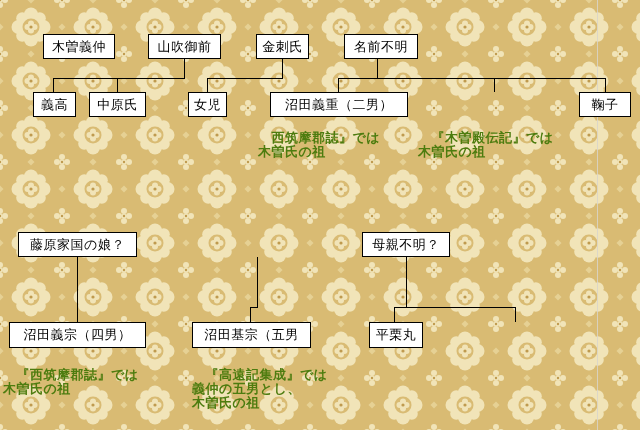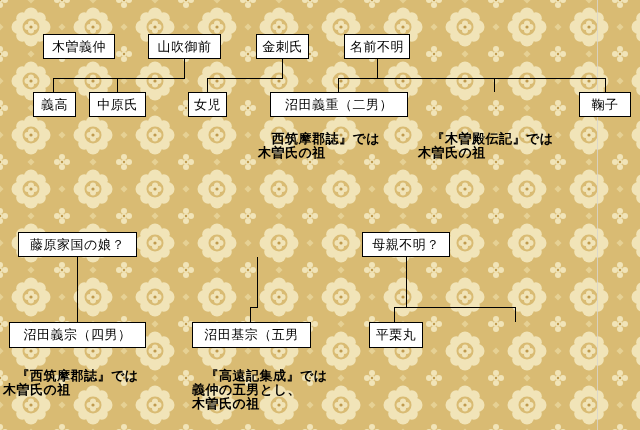--- a/index.html
+++ b/index.html
@@ -1,20 +1,20 @@
 <!DOCTYPE html>
 <html><head>
 <meta charset="utf-8">
 <style>
   html,body{margin:0;padding:0;}
   .stage{
     position:relative;
     width:640px;height:430px;
     overflow:hidden;
-    font-family:Liberation Sans, sans-serif;
+    font-family:Liberation Mono, monospace;
   }
   .bg{position:absolute;left:0;top:0;}
   .seam{
     position:absolute;top:0;left:597px;width:1px;height:430px;
     background:#d8d5ca;opacity:.85;
   }
   .box{
     position:absolute;
     height:25px;
     box-sizing:border-box;
@@ -23,21 +23,21 @@
     display:flex;align-items:center;justify-content:center;
     font-size:13px;color:#000;
     white-space:nowrap;
     letter-spacing:.5px;
   }
   .line{position:absolute;background:#000000;}
   .note{
     position:absolute;
     font-weight:bold;
     font-size:13px;line-height:14px;
-    color:#000000;
+    color:#4d7c0f;
     white-space:pre-line;
     letter-spacing:.5px;
   }
 </style>
 </head>
 <body>
 
 <div class="stage">
 
   <svg class="bg" width="640" height="430" aria-hidden="true">
@@ -129,21 +129,21 @@
   <div class="line" style="left:250px;top:307px;width:1px;height:15px"></div>
 
   <div class="line" style="left:406px;top:257px;width:1px;height:50px"></div>
   <div class="line" style="left:394px;top:307px;width:121px;height:1px"></div>
   <div class="line" style="left:394px;top:307px;width:1px;height:15px"></div>
   <div class="line" style="left:515px;top:307px;width:1px;height:15px"></div>
 
   <div class="box" style="left:43px;top:34px;width:72px">木曽義仲</div>
   <div class="box" style="left:148px;top:34px;width:73px">山吹御前</div>
   <div class="box" style="left:256px;top:34px;width:53px">金刺氏</div>
-  <div class="box" style="left:344px;top:34px;width:66px">名前不明</div>
+  <div class="box" style="left:344px;top:34px;width:74px">名前不明</div>
 
   <div class="box" style="left:33px;top:92px;width:43px">義高</div>
   <div class="box" style="left:89px;top:92px;width:57px">中原氏</div>
   <div class="box" style="left:188px;top:92px;width:39px">女児</div>
   <div class="box" style="left:270px;top:92px;width:138px">沼田義重（二男）</div>
   <div class="box" style="left:579px;top:92px;width:52px">鞠子</div>
 
   <div class="note" style="left:258px;top:132px">　西筑摩郡誌』では
 木曽氏の祖</div>
   <div class="note" style="left:418px;top:132px">　『木曽殿伝記』では

